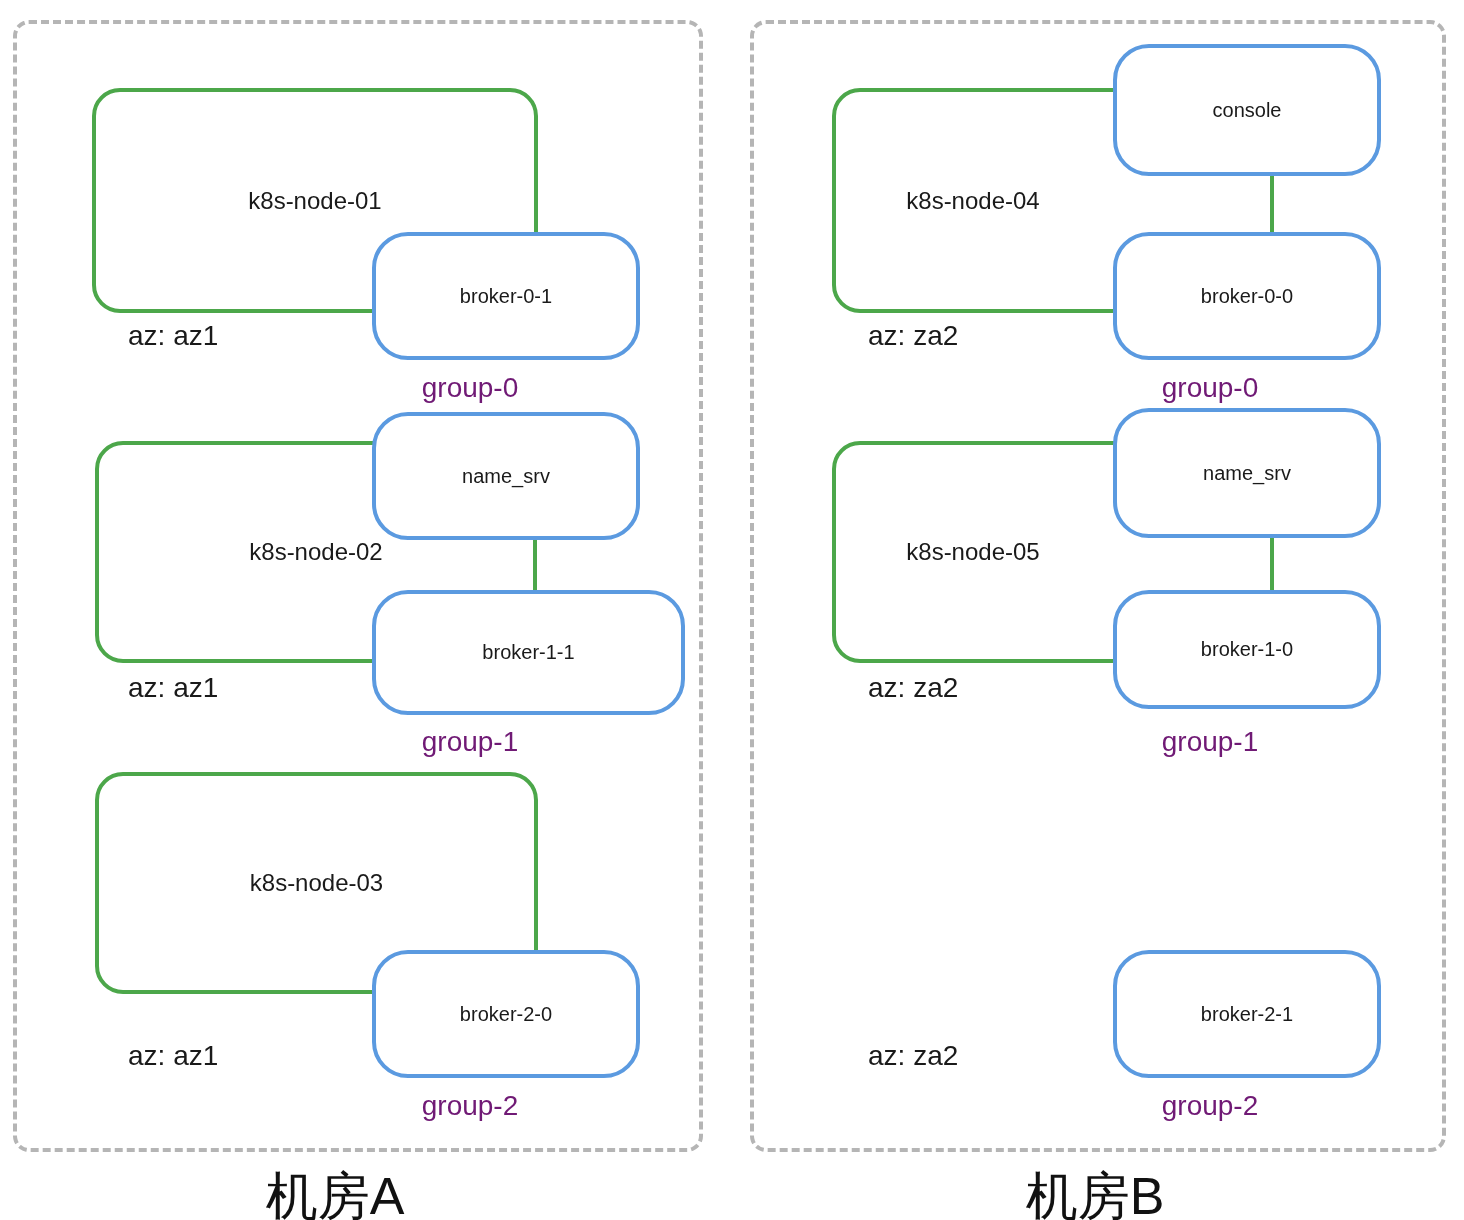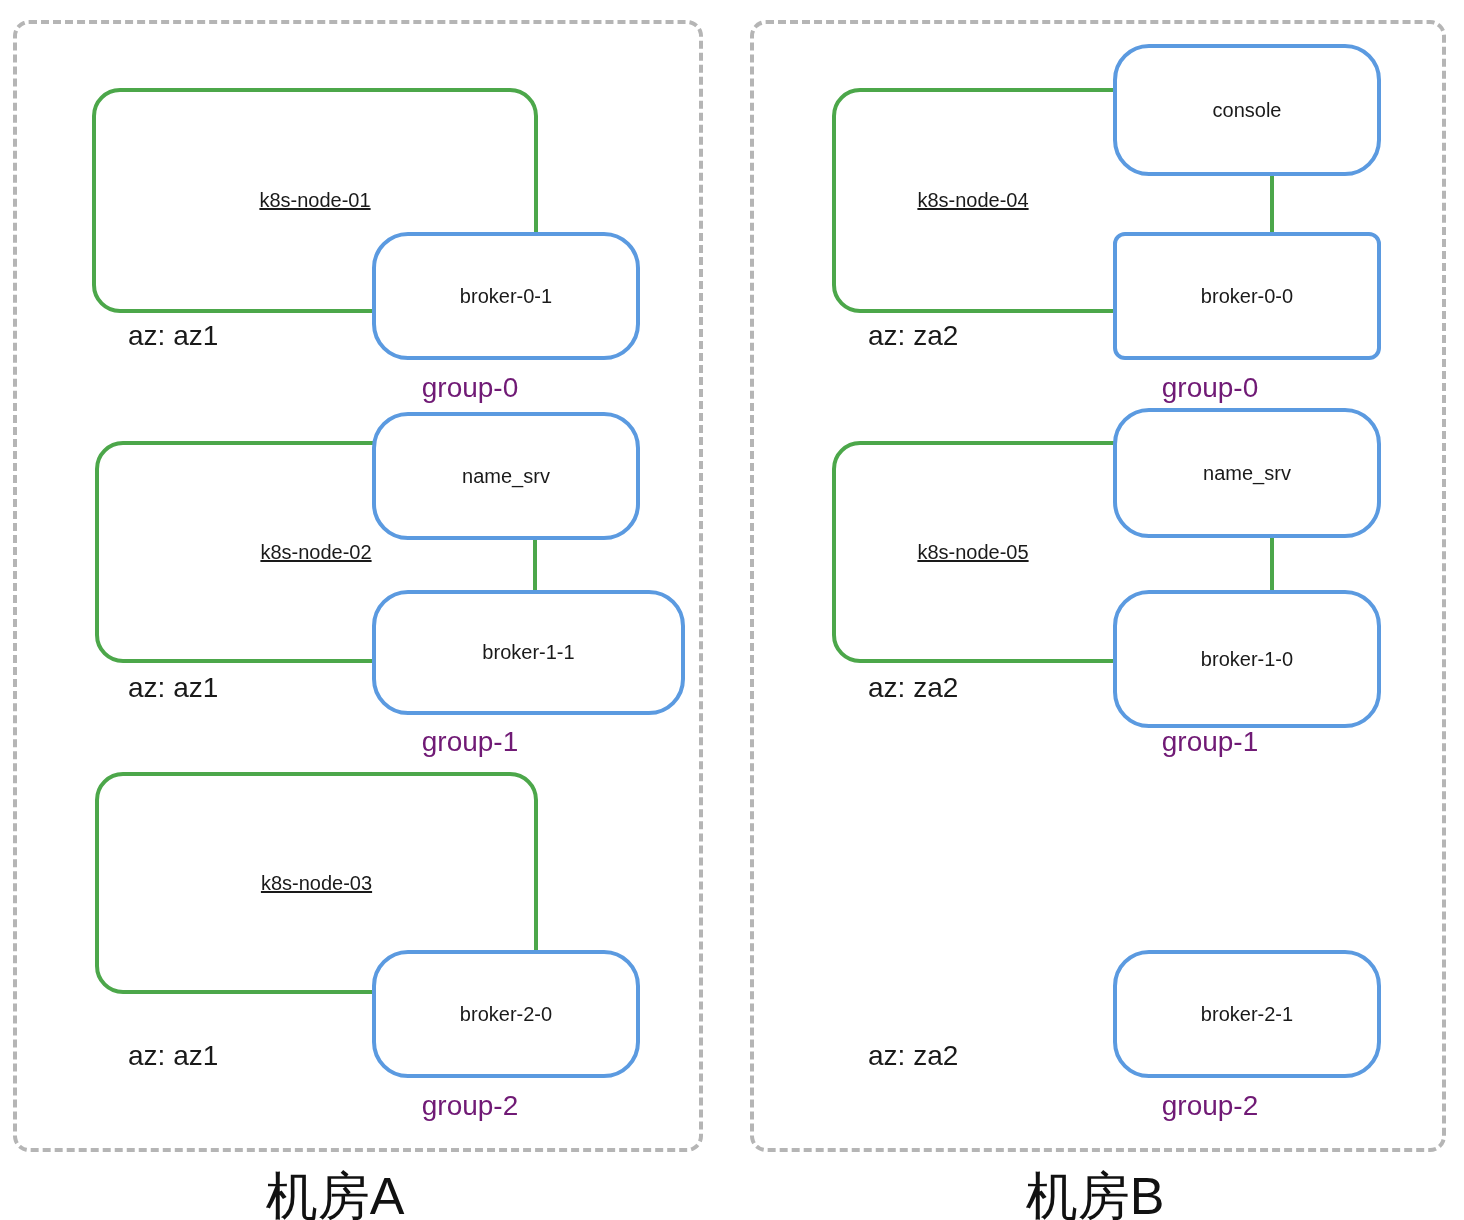--- a/index.html
+++ b/index.html
@@ -13,21 +13,21 @@
     background:transparent;z-index:0;box-sizing:border-box;
   }
   .dc-label{
     position:absolute;font-size:52px;color:#111;text-align:center;z-index:5;
   }
   .knode{
     position:absolute;border:4px solid #4CA74A;border-radius:28px;
     background:transparent;z-index:1;box-sizing:border-box;
     display:flex;align-items:center;justify-content:center;
   }
-  .knode .knode-label{font-size:20px;color:#1a1a1a;text-decoration:underline;}
+  .knode .knode-label{font-size:24px;color:#1a1a1a;}
   .pod{
     position:absolute;border:4px solid #5B9AE0;border-radius:36px;
     background:#ffffff;z-index:2;box-sizing:border-box;
     display:flex;align-items:center;justify-content:center;
   }
   .pod .pod-label{font-size:20px;color:#1a1a1a;}
   .az-label{
     position:absolute;font-size:28px;color:#1a1a1a;z-index:3;white-space:nowrap;
   }
   .group-label{
@@ -80,27 +80,27 @@
   <div class="knode" style="left:832px;top:88px;width:442px;height:225px;">
     <span class="knode-label" style="margin-right:160px;">k8s-node-04</span>
   </div>
   <div class="knode" style="left:832px;top:441px;width:442px;height:222px;">
     <span class="knode-label" style="margin-right:160px;">k8s-node-05</span>
   </div>
 
   <div class="pod" style="left:1113px;top:44px;width:268px;height:132px;">
     <span class="pod-label">console</span>
   </div>
-  <div class="pod" style="left:1113px;top:232px;width:268px;height:128px;border-radius:12px;">
+  <div class="pod" style="left:1113px;top:232px;width:268px;height:128px;">
     <span class="pod-label">broker-0-0</span>
   </div>
   <div class="pod" style="left:1113px;top:408px;width:268px;height:130px;">
     <span class="pod-label">name_srv</span>
   </div>
-  <div class="pod" style="left:1113px;top:590px;width:268px;height:138px;">
+  <div class="pod" style="left:1113px;top:590px;width:268px;height:119px;">
     <span class="pod-label">broker-1-0</span>
   </div>
   <div class="pod" style="left:1113px;top:950px;width:268px;height:128px;">
     <span class="pod-label">broker-2-1</span>
   </div>
 
   <div class="az-label" style="left:868px;top:320px;">az: za2</div>
   <div class="az-label" style="left:868px;top:672px;">az: za2</div>
   <div class="az-label" style="left:868px;top:1040px;">az: za2</div>
 

